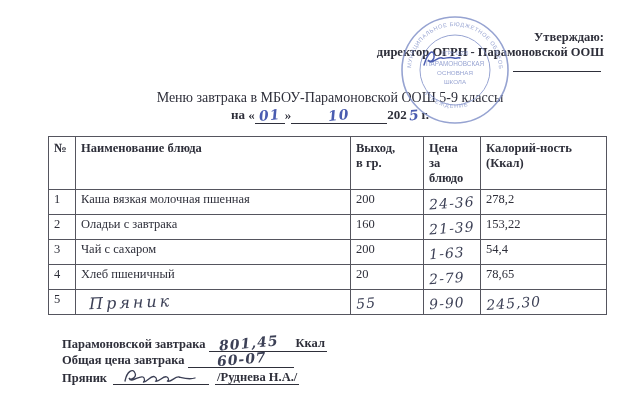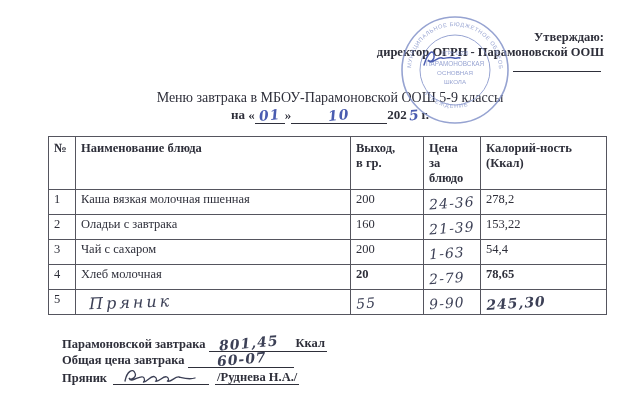--- a/index.html
+++ b/index.html
@@ -44,21 +44,21 @@
     border:1px solid #55555e; vertical-align:top; text-align:left;
     padding:2px 5px; overflow:visible;
   }
   table.menu th {
     font-size:12.5px; font-weight:bold; white-space:pre-line;
     line-height:15px; height:46px; padding-top:4px;
   }
   table.menu td { font-size:12.5px; height:20px; }
   tr.row { height:25px; }
   td.num { text-align:left; padding-left:8px; }
-  td.c-center { text-align:center;font-weight:bold; }
+  td.c-center { text-align:center; }
   td.w-right { text-align:right; padding-right:14px; }
   td.price-cell .hw, td.cal-hw .hw, td.w-hw .hw, td.name-hw .hw {
     display:inline-block; font-size:14px; transform:rotate(-4deg) translateY(3px);
   }
   td.name-hw .hw { font-size:16px; letter-spacing:3px; transform:rotate(-2deg) translateY(1px); padding-left:8px; }
   
   .footer {
     position:absolute; left:62px; top:336px; font-weight:bold; font-size:12.5px;
     line-height:13.5px; z-index:1;
   }
@@ -160,21 +160,21 @@
       </tr>
       <tr class="row">
         <td class="num">3</td>
         <td>Чай с сахаром</td>
         <td>200</td>
         <td class="price-cell"><span class="hw">1-63</span></td>
         <td>54,4</td>
       </tr>
       <tr class="row">
         <td class="num">4</td>
-        <td>Хлеб молочная</td>
+        <td>Хлеб пшеничный</td>
         <td class="c-center">20</td>
         <td class="price-cell"><span class="hw">2-79</span></td>
         <td class="c-center">78,65</td>
       </tr>
       <tr class="row">
         <td class="num">5</td>
         <td class="name-hw"><span class="hw">Пряник</span></td>
         <td class="w-hw w-right"><span class="hw">55</span></td>
         <td class="price-cell"><span class="hw">9-90</span></td>
         <td class="cal-hw c-center"><span class="hw">245,30</span></td>

